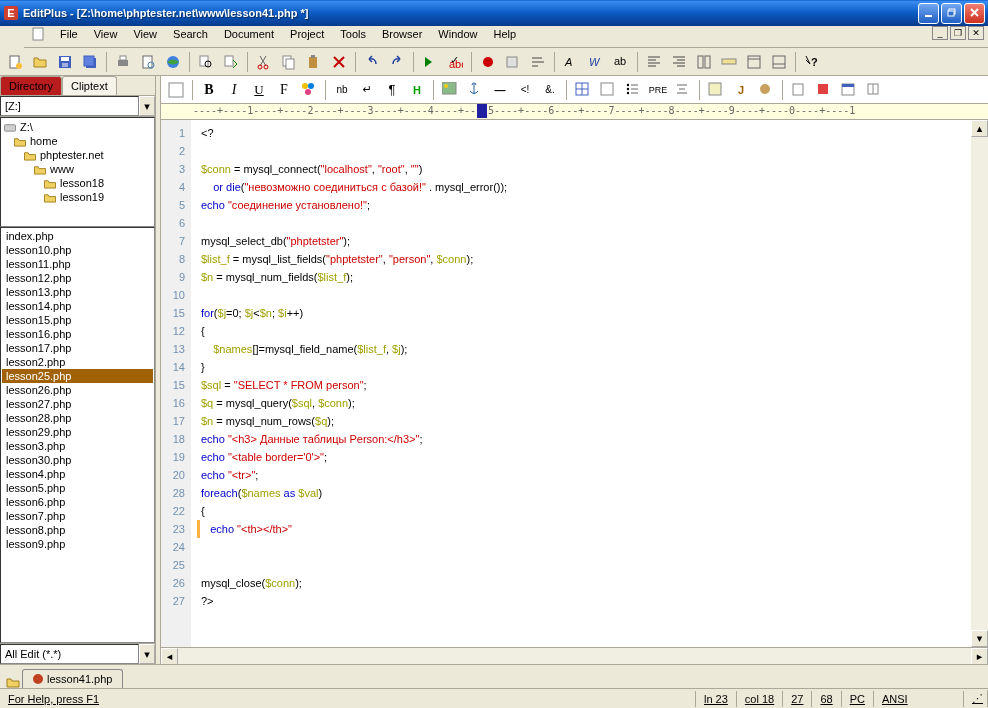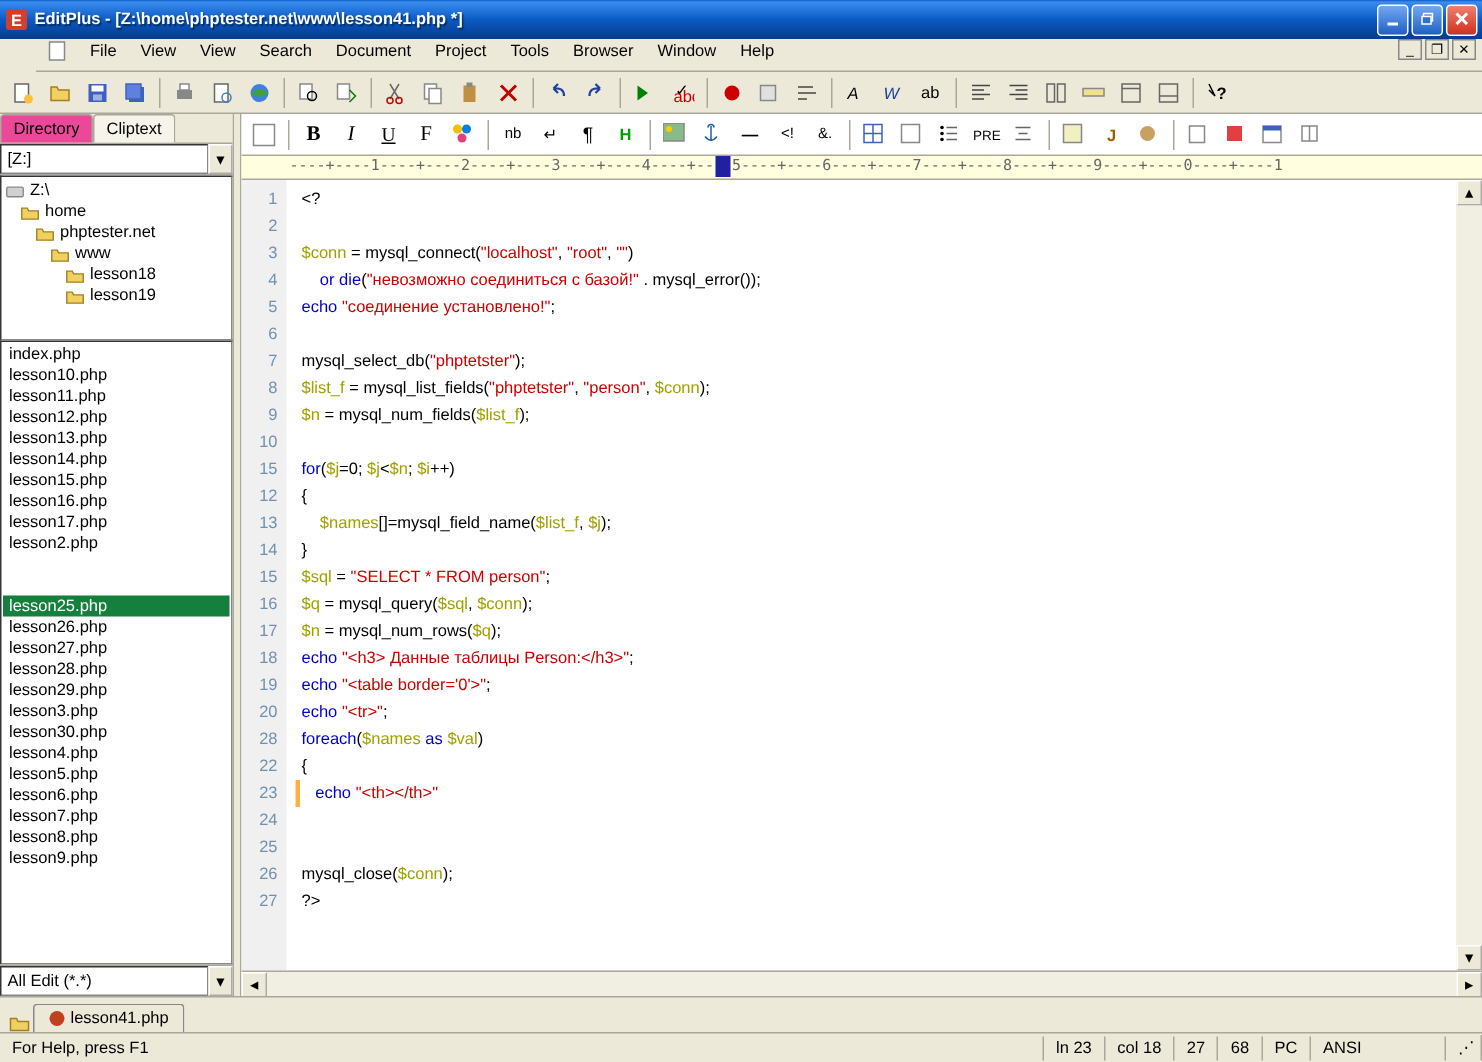--- a/index.html
+++ b/index.html
@@ -18,50 +18,50 @@
 .mdibtn { width:16px; height:14px; border:1px solid #888; background:#ece9d8; display:flex; align-items:center; justify-content:center; font-size:9px; }
 .toolbar { height: 28px; display: flex; align-items: center; padding: 2px 4px; gap: 3px; border-bottom: 1px solid #aca899; overflow: hidden; }
 .tbtn { width: 22px; height: 22px; display: flex; align-items: center; justify-content: center; cursor: default; }
 .tbtn svg { width: 16px; height: 16px; }
 .tsep { width:1px; height:20px; background:#aca899; margin: 0 2px; }
 .toolbar2 { height:28px; display:flex; align-items:center; padding:2px 4px; gap:3px; border-bottom:1px solid #aca899; overflow:hidden; }
 .content { flex:1; display:flex; overflow:hidden; }
 .sidebar { width: 156px; display:flex; flex-direction:column; border-right:1px solid #aca899; background:#ece9d8; }
 .sidetabs { display:flex; border-bottom:1px solid #aca899; background:#ece9d8; }
 .sidetab { padding:3px 8px; border:1px solid #aca899; border-bottom:none; background:#f5f3ea; cursor:default; border-top-left-radius:3px; border-top-right-radius:3px; }
-.sidetab.active { background: #ec4899; }
+.sidetab.active { background: #b91c1c; }
 .drivebox { display:flex; border-bottom:1px solid #aca899; }
 .drivesel { flex:1; background:white; border:1px inset #888; height:20px; padding:2px 4px; display:flex; align-items:center; }
 .dropbtn { width:16px; height:20px; background:#ece9d8; border:1px outset #fff; display:flex; align-items:center; justify-content:center; }
 .treearea { height:110px; background:white; border:1px inset #888; padding:2px; overflow:auto; }
 .treeitem { display:flex; align-items:center; gap:3px; padding:1px 0; cursor:default; white-space:nowrap; }
 .foldericon { width:14px; height:11px; }
 .filelist { flex:1; background:white; border:1px inset #888; overflow-y:auto; padding:1px; }
 .fileitem { padding:1px 4px; cursor:default; white-space:nowrap; }
-.fileitem.selected { background:#15803d; color:white;margin-top:28px; }
+.fileitem.selected { background:#a16207; color:white; }
 .filterbox { display:flex; border-top:1px solid #aca899; }
 .filtersel { flex:1; background:white; border:1px inset #888; height:20px; padding:2px 4px; display:flex; align-items:center; }
 .splitter { width:5px; background:#ece9d8; cursor:col-resize; border-right:1px solid #aca899; }
 .editor { flex:1; display:flex; flex-direction:column; background:white; overflow:hidden; }
 .ruler { height:16px; background:#ffffe0; border-bottom:1px solid #aca899; position:relative; font-size:9px; color:#666; overflow:hidden; flex-shrink:0; }
 .rulertxt { position:absolute; left:32px; top:1px; white-space:nowrap; letter-spacing:0; font-family:monospace; font-size:10px; }
 .rulermark { position:absolute; left:316px; top:0; width:10px; height:14px; background:#2020a0; }
 .codearea { flex:1; display:flex; overflow:auto; font-family: "Courier New", monospace; font-size:15px; line-height:18px; }
 .gutter { width:30px; background:#f0f0f0; text-align:right; color:#7090b0; padding:4px 6px 4px 2px; user-select:none; }
 .code { flex:1; padding:4px 6px; white-space:pre; }
 .hscroll { height:17px; background:#ece9d8; border-top:1px solid #aca899; display:flex; }
 .scrollarrow { width:17px; height:17px; background:#ece9d8; border:1px outset #fff; display:flex; align-items:center; justify-content:center; }
 .scrolltrack { flex:1; background:#f1efe2; }
 .vscroll { width:17px; background:#ece9d8; display:flex; flex-direction:column; }
 .vscroll .scrolltrack { flex:1; }
 .tabstrip { height:24px; background:#ece9d8; border-top:1px solid #aca899; display:flex; align-items:end; padding:0 4px; }
 .doctab { padding:3px 10px; border:1px solid #888; border-bottom:none; border-top-left-radius:3px; border-top-right-radius:3px; background:#ece9d8; display:flex; align-items:center; gap:4px; }
 .doctab .dot { width:10px; height:10px; border-radius:50%; background:#c04020; }
 .statusbar { height:20px; border-top:1px solid #aca899; display:flex; align-items:center; }
-.statuscell { padding:2px 8px; border-right:1px solid #aca899; }
+.statuscell { padding:2px 8px; border-right:1px solid #aca899;text-decoration:underline; }
 .c-var { color:#a0a000; }
 .c-kw { color:#0000cc;text-align:right; }
 .c-str { color:#cc0000; }
 .c-op { color:#000; }
 </style>
 </head>
 <body>
 
 <div class="titlebar">
   <svg class="titlebar-icon" viewBox="0 0 16 16">

